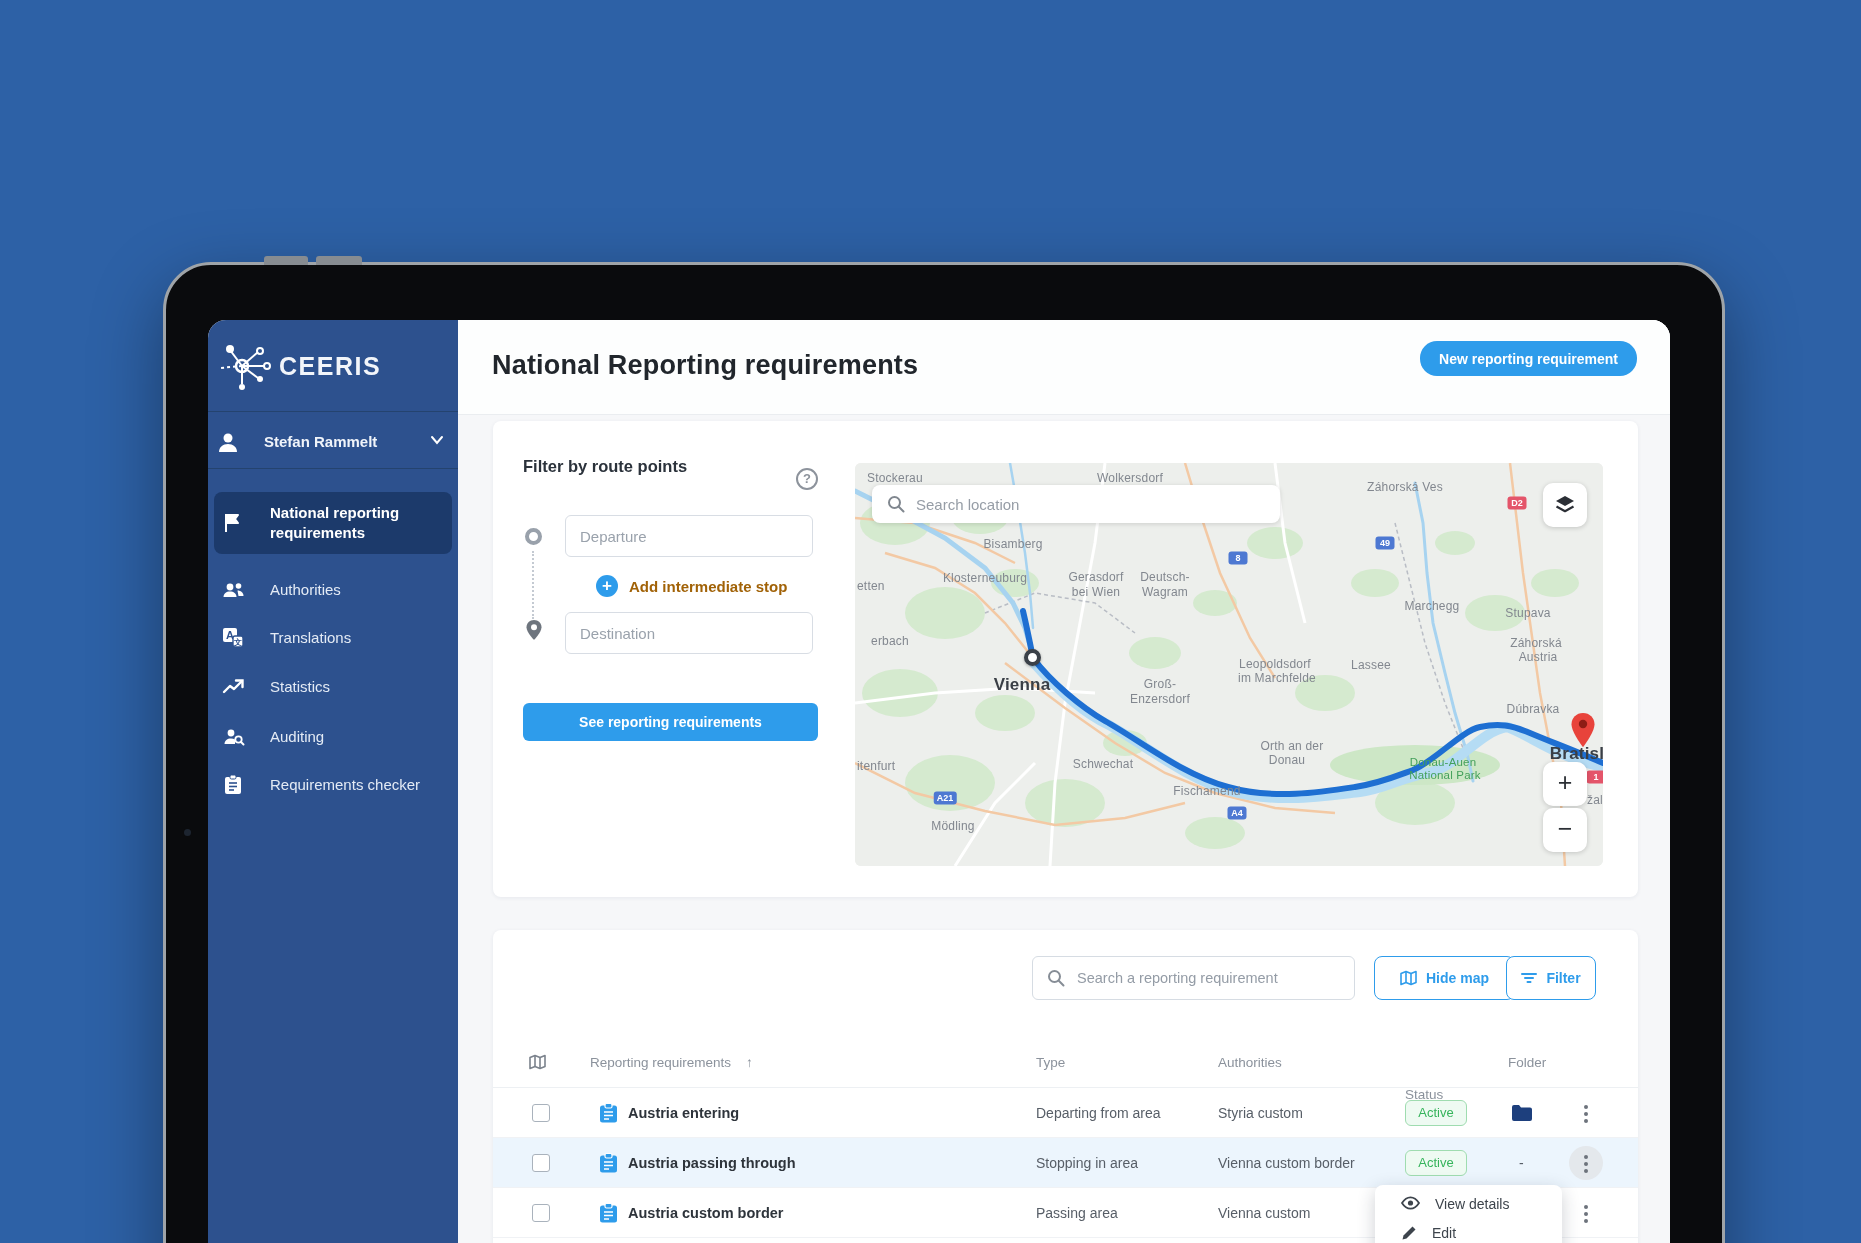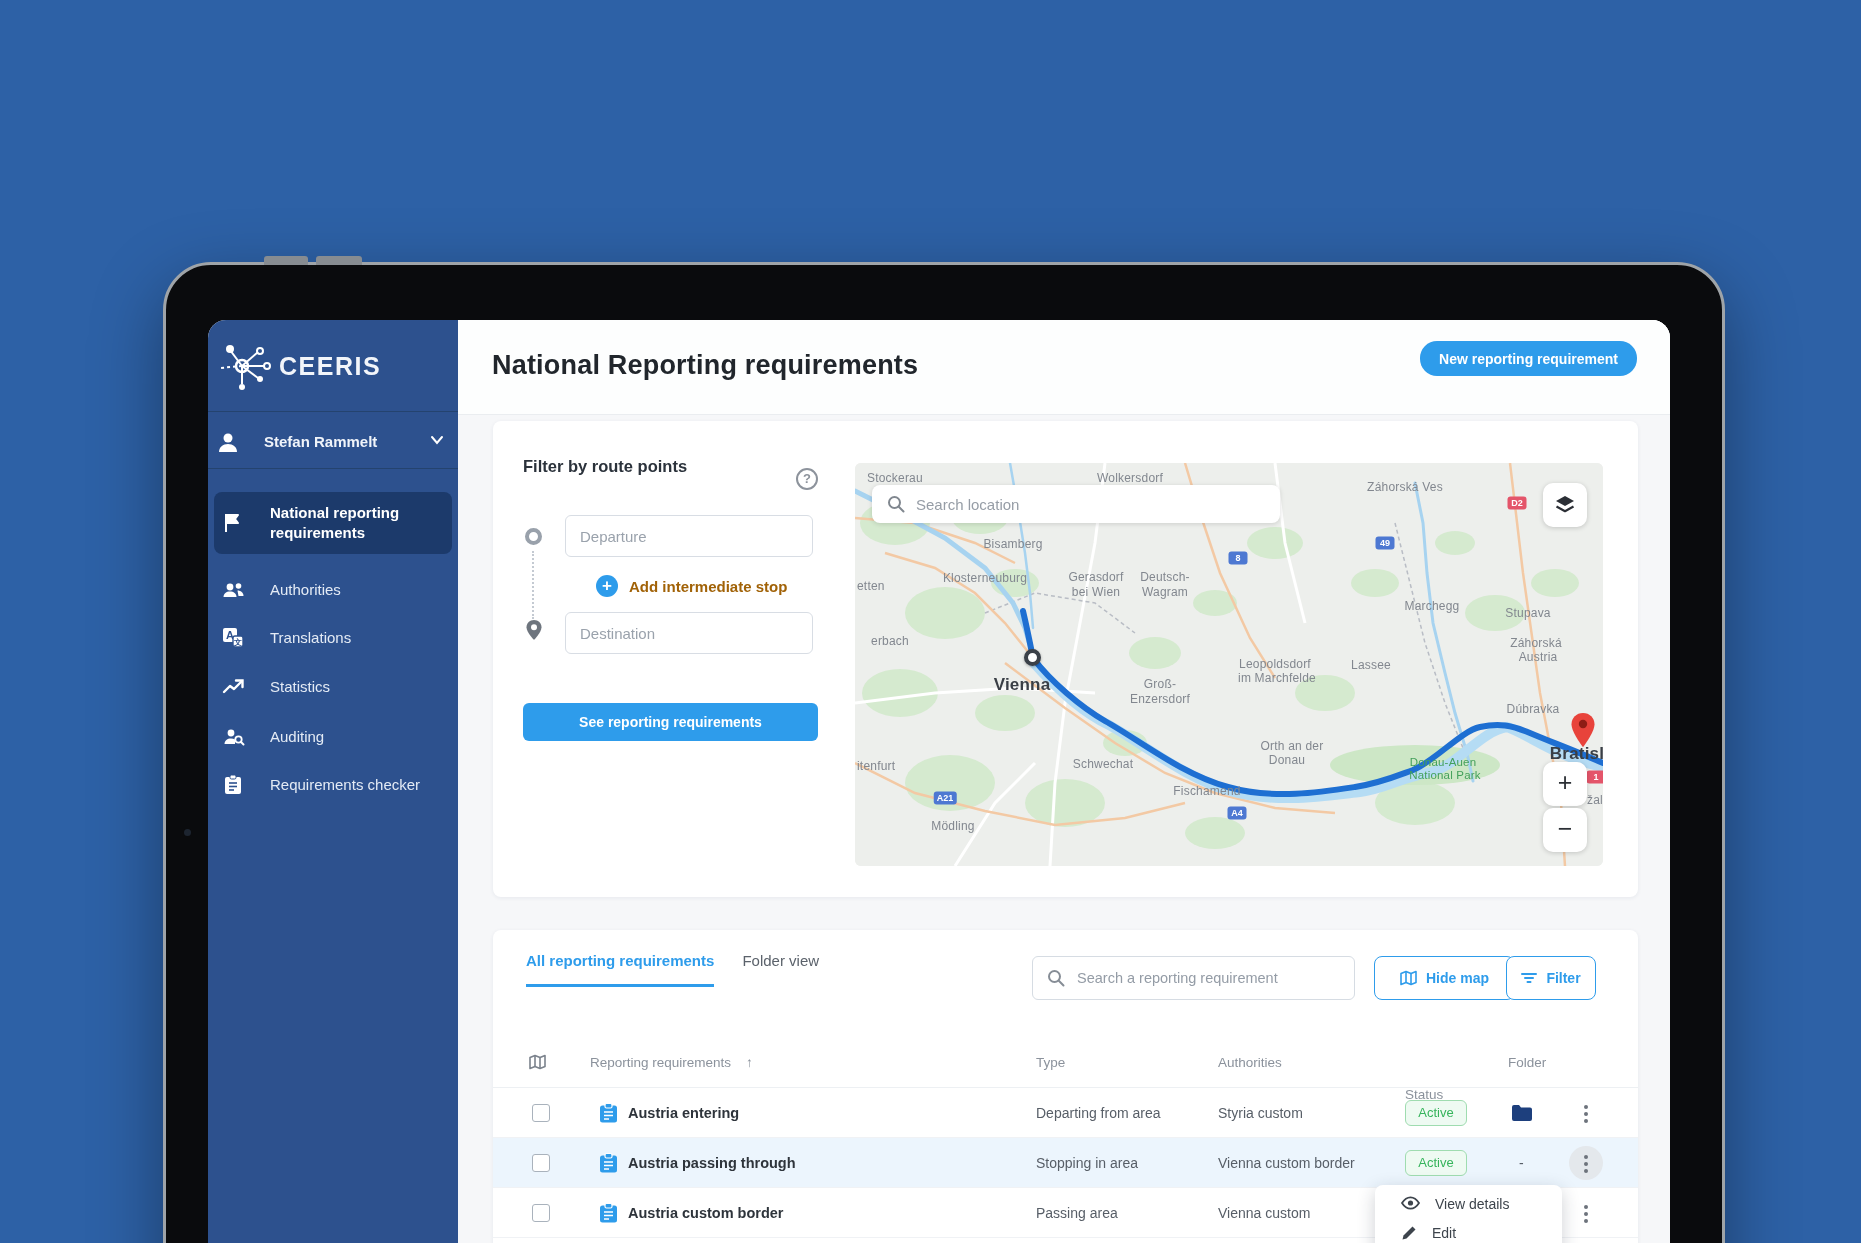--- a/index.html
+++ b/index.html
@@ -352,24 +352,20 @@
 
           <div class="vienna-marker"></div>
           <svg class="red-pin" width="32" height="40" viewBox="0 0 32 40">
             <path d="M16 2C9.4 2 4.5 6.9 4.5 13.2 4.5 21.5 16 36 16 36s11.5-14.5 11.5-22.8C27.5 6.9 22.6 2 16 2z" fill="#e8433b"></path>
             <circle cx="16" cy="13" r="4.2" fill="#8e1d15"></circle>
           </svg>
         </div>
       </div>
 
       <div class="card card2">
-        <div class="tabs">
-          <div class="tab active">All reporting requirements</div>
-          <div class="tab">Folder view</div>
-        </div>
 
         <div class="t-search">
           <svg class="mag" width="18" height="18" viewBox="0 0 18 18">
             <circle cx="7.5" cy="7.5" r="5.5" fill="none" stroke="#868d96" stroke-width="2"></circle>
             <line x1="11.8" y1="11.8" x2="16.5" y2="16.5" stroke="#868d96" stroke-width="2" stroke-linecap="round"></line>
           </svg>
           <input placeholder="Search a reporting requirement" style="">
         </div>
         <button class="o-btn btn-hidemap">
           <svg width="17" height="16" viewBox="0 0 17 16">

